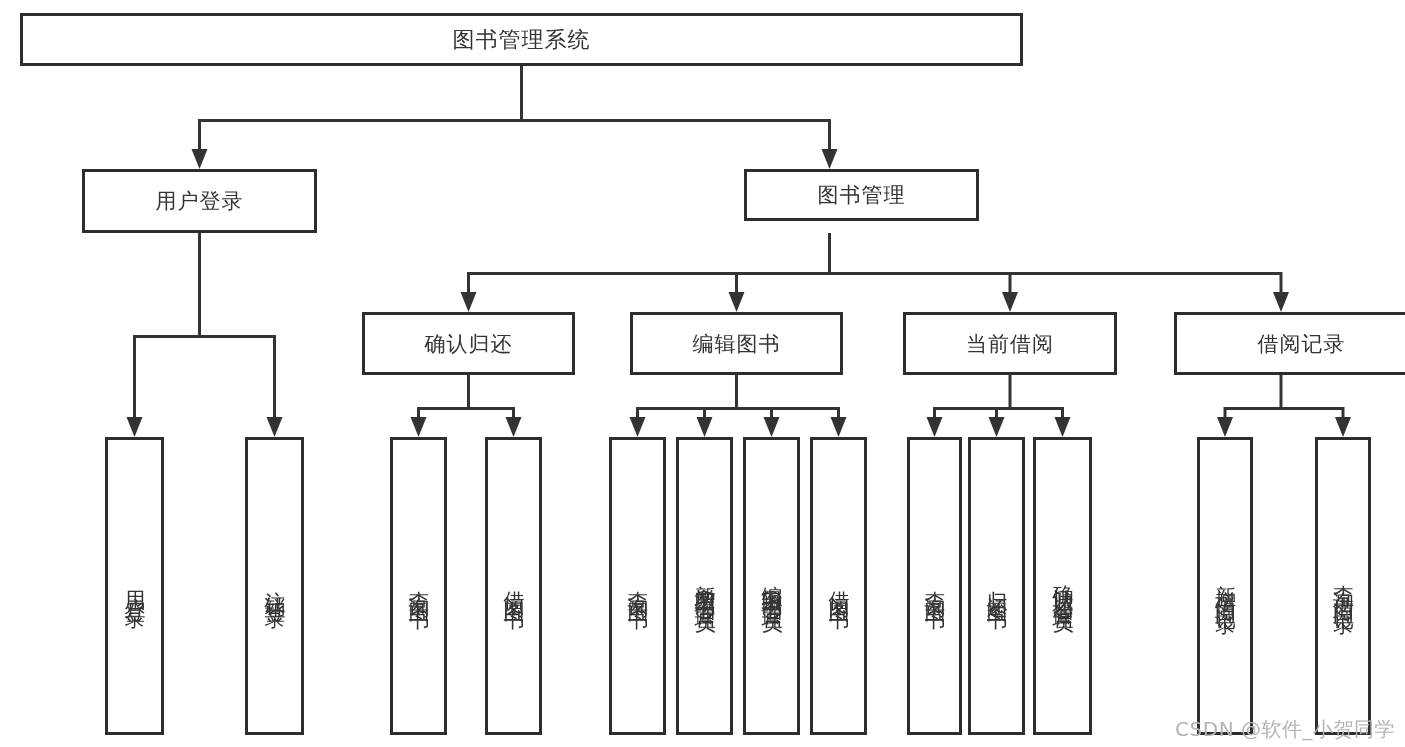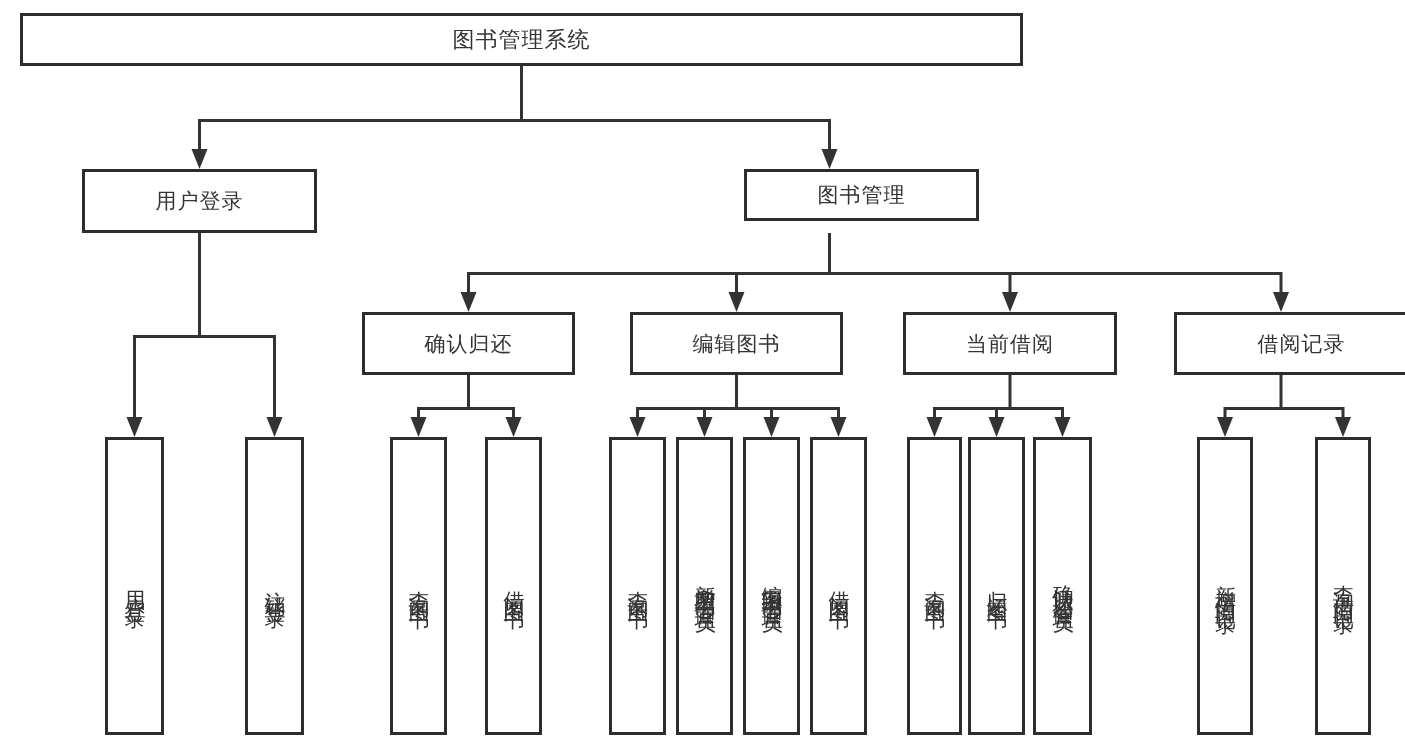--- a/index.html
+++ b/index.html
@@ -128,14 +128,15 @@
   <div class="box vbox" style="left:743px; top:437px; width:57px; height:298px; letter-spacing:4px;">编辑图书（管理员）</div>
   <div class="box vbox" style="left:810px; top:437px; width:57px; height:298px;">借阅图书</div>
 
   <div class="box vbox" style="left:907px; top:437px; width:55px; height:298px;">查询图书</div>
   <div class="box vbox" style="left:968px; top:437px; width:57px; height:298px;">归还图书</div>
   <div class="box vbox" style="left:1033px; top:437px; width:59px; height:298px; letter-spacing:4px;">确认归还（管理员）</div>
 
   <div class="box vbox" style="left:1197px; top:437px; width:56px; height:298px;">新增借阅记录</div>
   <div class="box vbox" style="left:1315px; top:437px; width:56px; height:298px;">查询借阅记录</div>
 
+  <div class="watermark">CSDN @软件_小贺同学</div>
 
 </div>
 
 </body></html>

